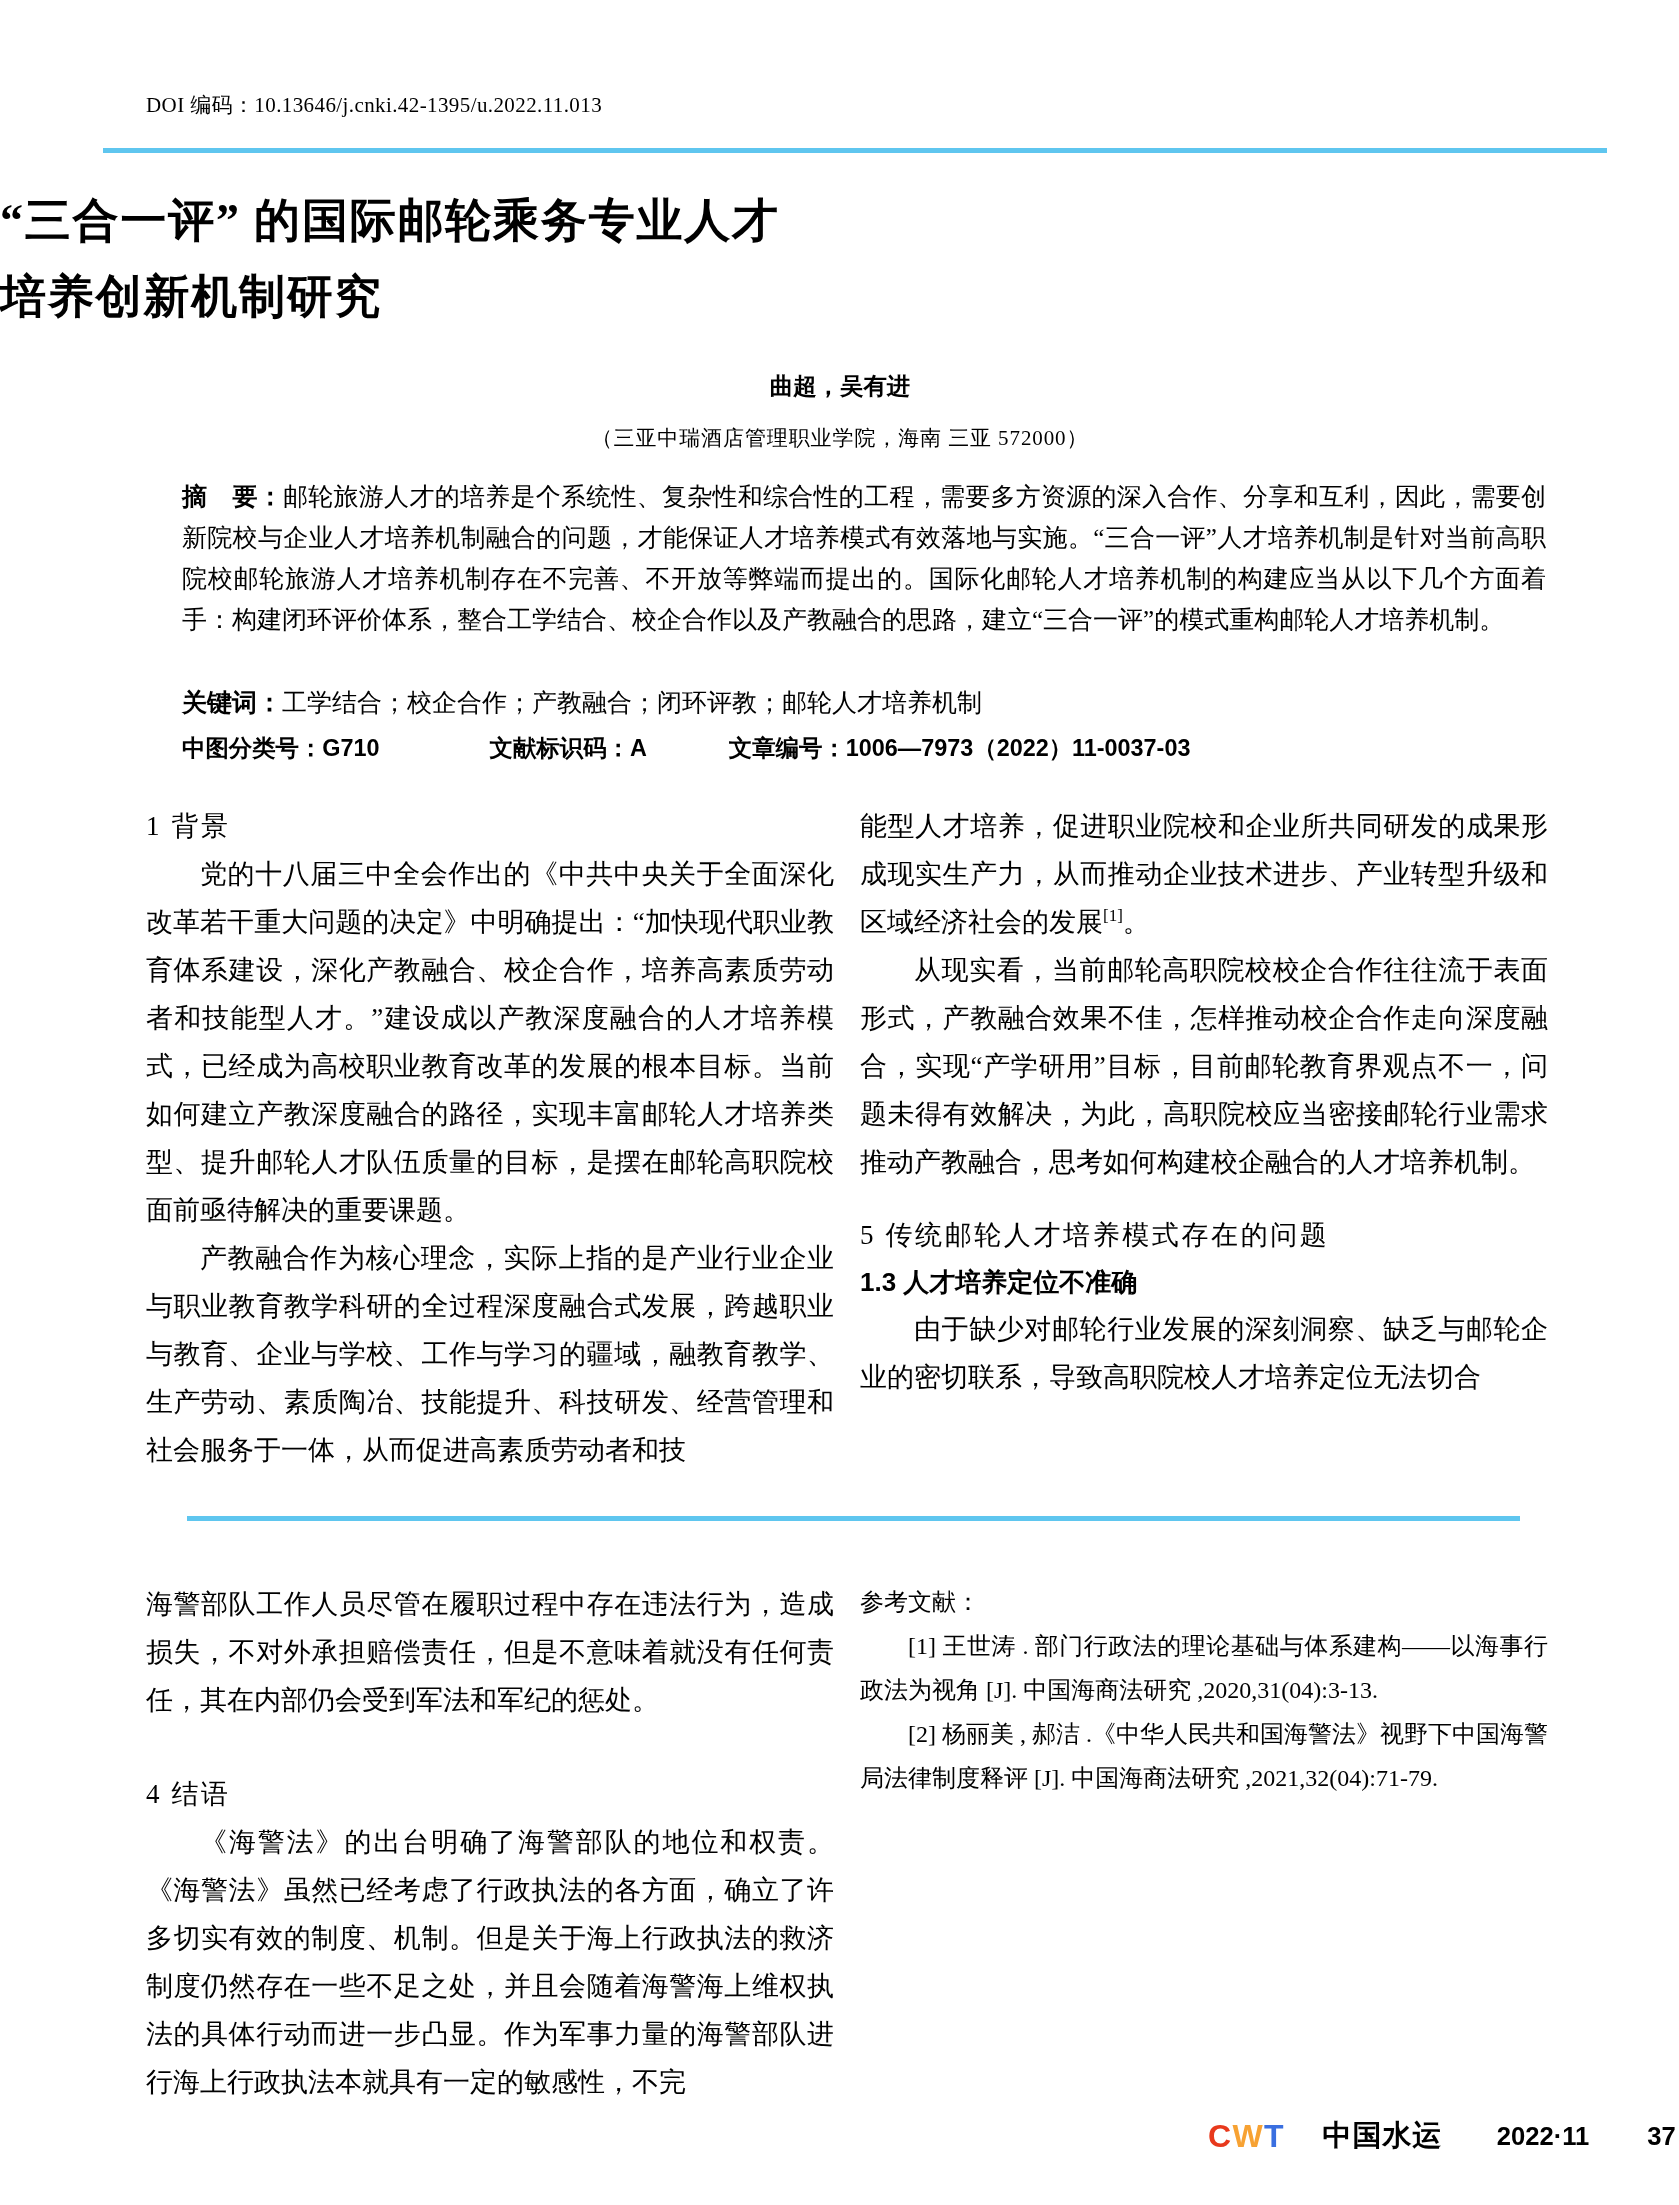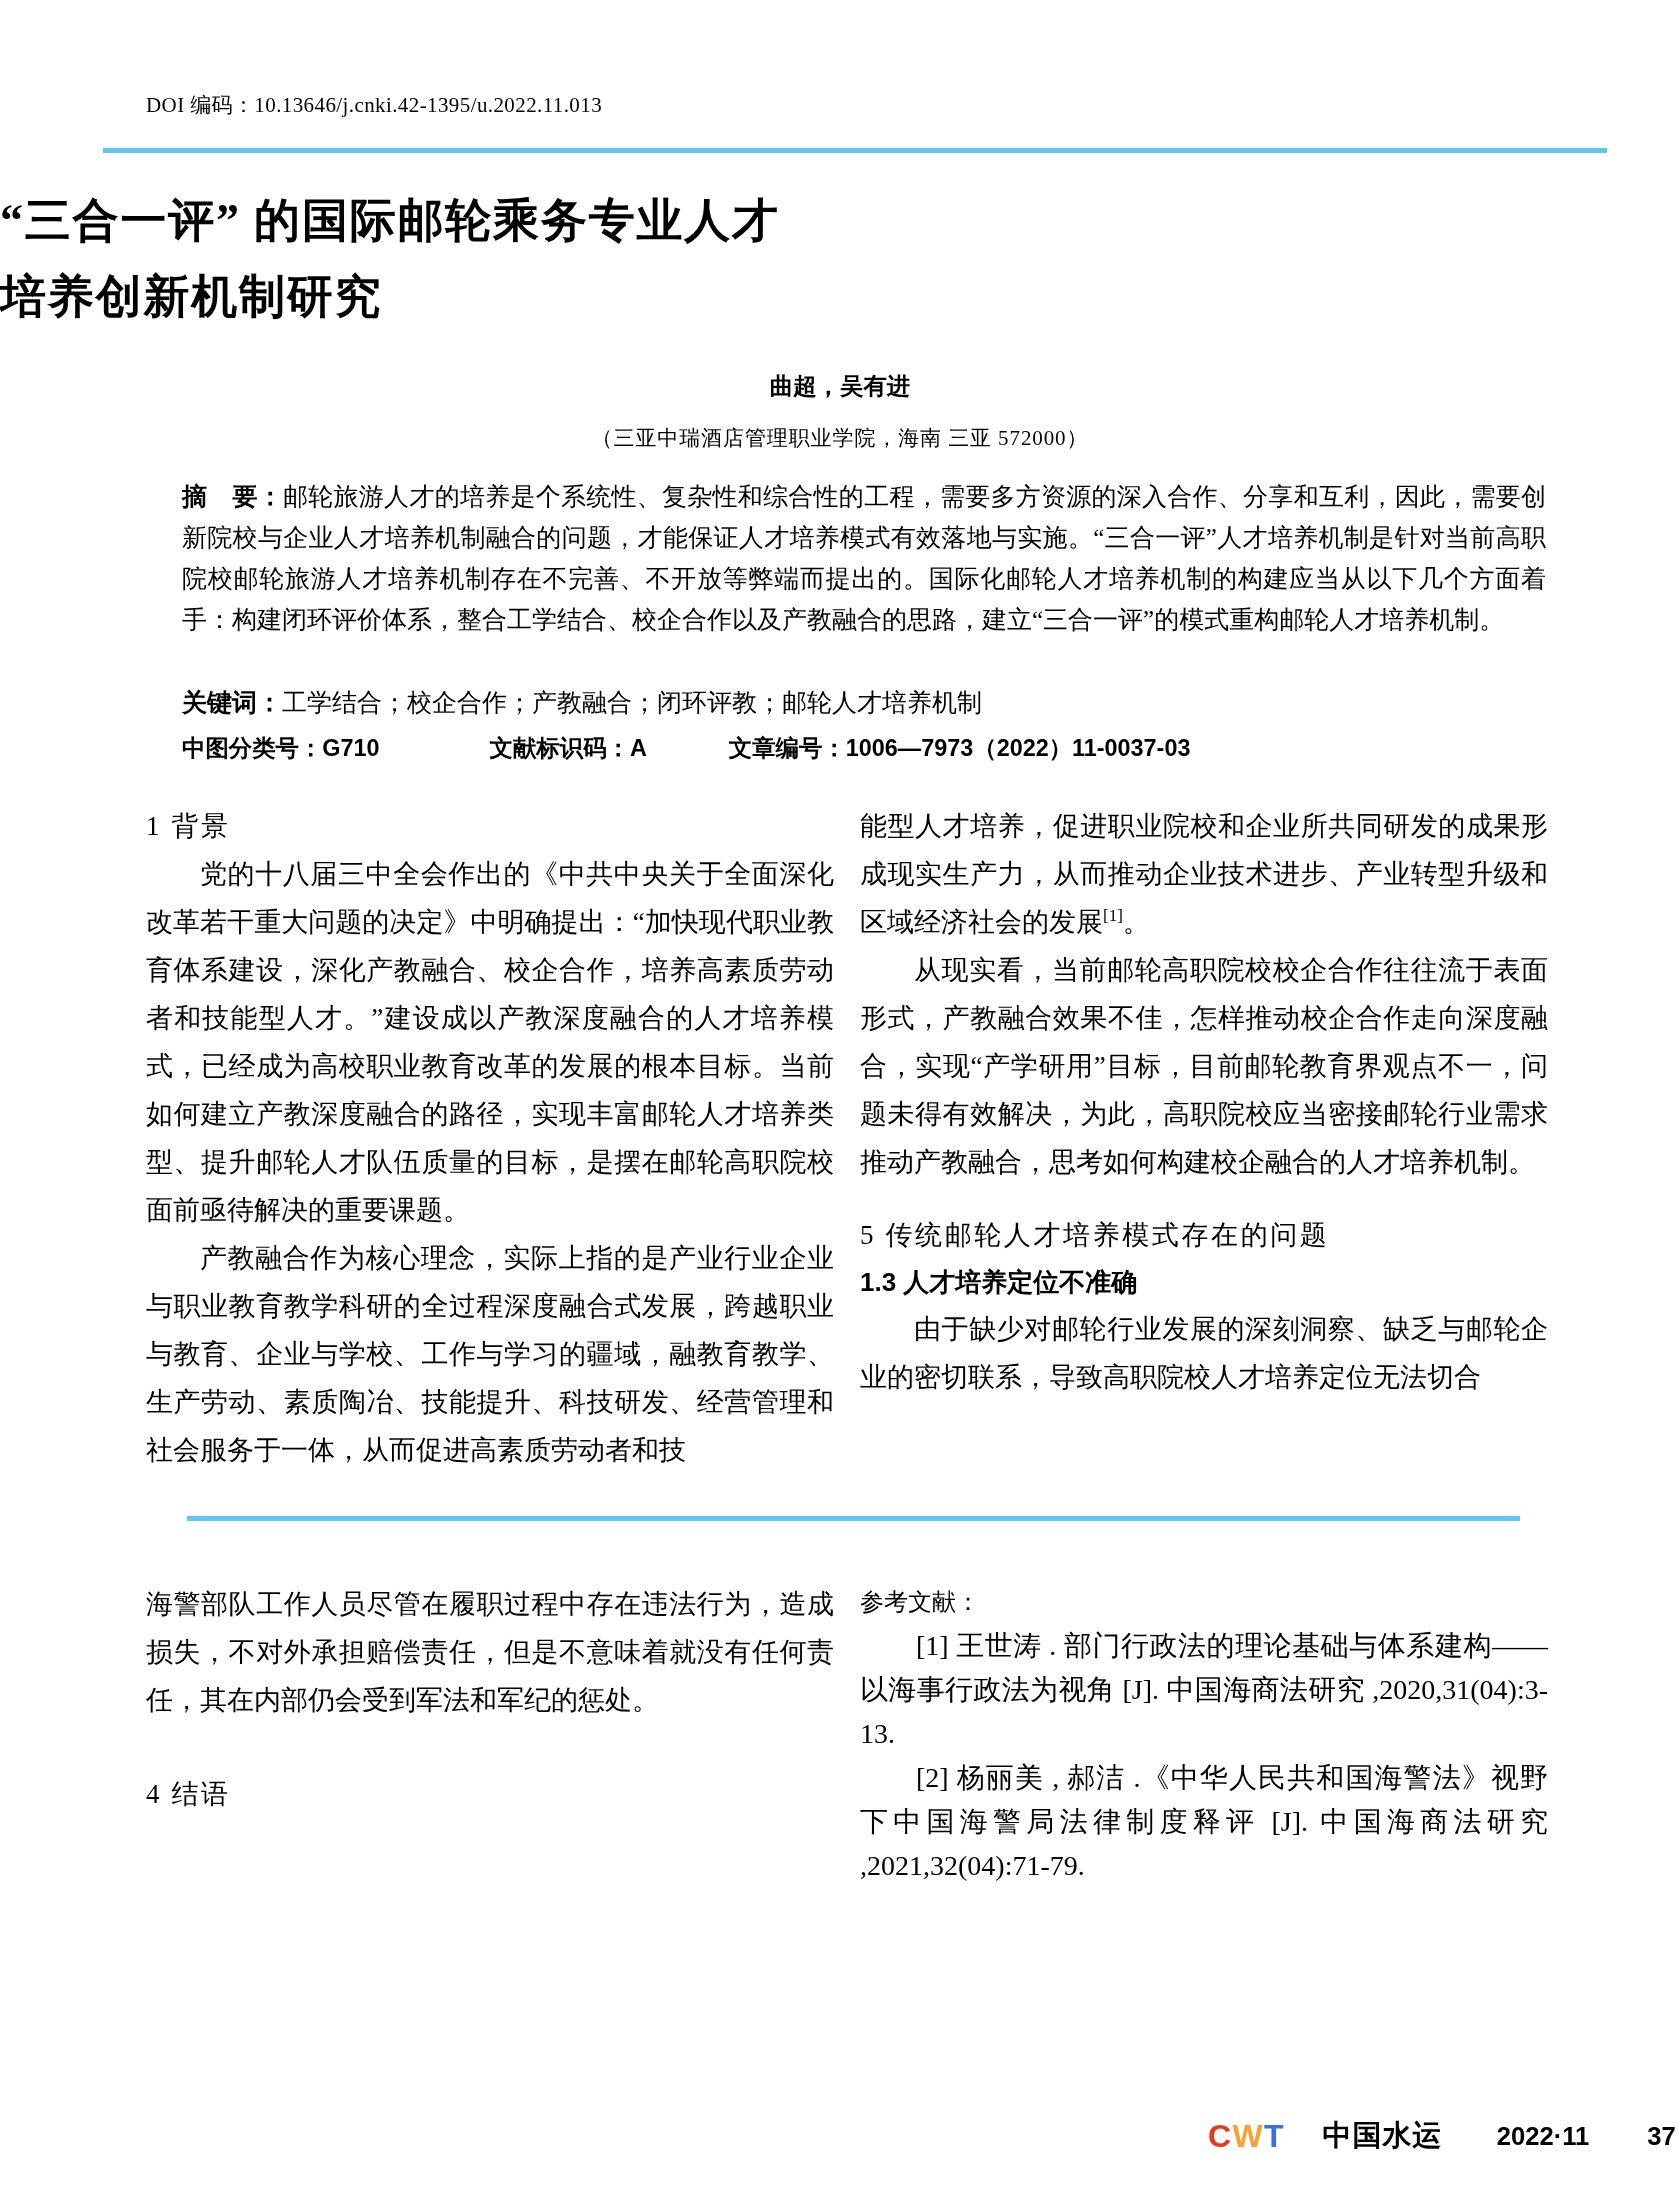--- a/index.html
+++ b/index.html
@@ -81,21 +81,21 @@
   }
   .h-sub {
     font-family:"Liberation Sans","DejaVu Sans",sans-serif;
     font-weight:bold; font-size:26px; margin:0; line-height:46px;
   }
   .space-a { margin-top:25px; }
   .space-b { margin-top:46px; }
   sup.cite { font-size:17px; vertical-align:super; line-height:0; }
 
   .ref-label { font-size:24px; line-height:44px; margin:0; }
-  .ref { font-size:28px; line-height:44px; margin:0; text-indent:2em;
+  .ref { font-size:24px; line-height:44px; margin:0; text-indent:2em;
          text-align:justify; }
 
   .footer {
     position:absolute; left:1208px; top:2115px; height:42px;
     display:flex; align-items:center; white-space:nowrap;gap:29px;
   }
   .logo {
     font-family:"Liberation Sans","DejaVu Sans",sans-serif;
     font-weight:bold; font-size:32px; letter-spacing:1.3px;
   }
@@ -151,20 +151,21 @@
     <h2 class="h-num space-a">5 传统邮轮人才培养模式存在的问题</h2>
     <h3 class="h-sub">1.3 人才培养定位不准确</h3>
     <p class="indent">由于缺少对邮轮行业发展的深刻洞察、缺乏与邮轮企业的密切联系，导致高职院校人才培养定位无法切合</p>
   </section>
 
   <div class="rule rule-mid"></div>
 
   <section class="col a2-left">
     <p>海警部队工作人员尽管在履职过程中存在违法行为，造成损失，不对外承担赔偿责任，但是不意味着就没有任何责任，其在内部仍会受到军法和军纪的惩处。</p>
     <h2 class="h-num space-b">4 结语</h2>
+    <p class="indent">《海警法》的出台明确了海警部队的地位和权责。《海警法》虽然已经考虑了行政执法的各方面，确立了许多切实有效的制度、机制。但是关于海上行政执法的救济制度仍然存在一些不足之处，并且会随着海警海上维权执法的具体行动而进一步凸显。作为军事力量的海警部队进行海上行政执法本就具有一定的敏感性，不完</p>
   </section>
 
   <section class="col a2-right">
     <p class="ref-label space-b">参考文献：</p>
     <p class="ref">[1] 王世涛 . 部门行政法的理论基础与体系建构——以海事行政法为视角 [J]. 中国海商法研究 ,2020,31(04):3-13.</p>
     <p class="ref">[2] 杨丽美 , 郝洁 .《中华人民共和国海警法》视野下中国海警局法律制度释评 [J]. 中国海商法研究 ,2021,32(04):71-79.</p>
   </section>
 
   <div class="footer">
     <span class="logo"><span class="lc">C</span><span class="lw">W</span><span class="lt">T</span></span>

